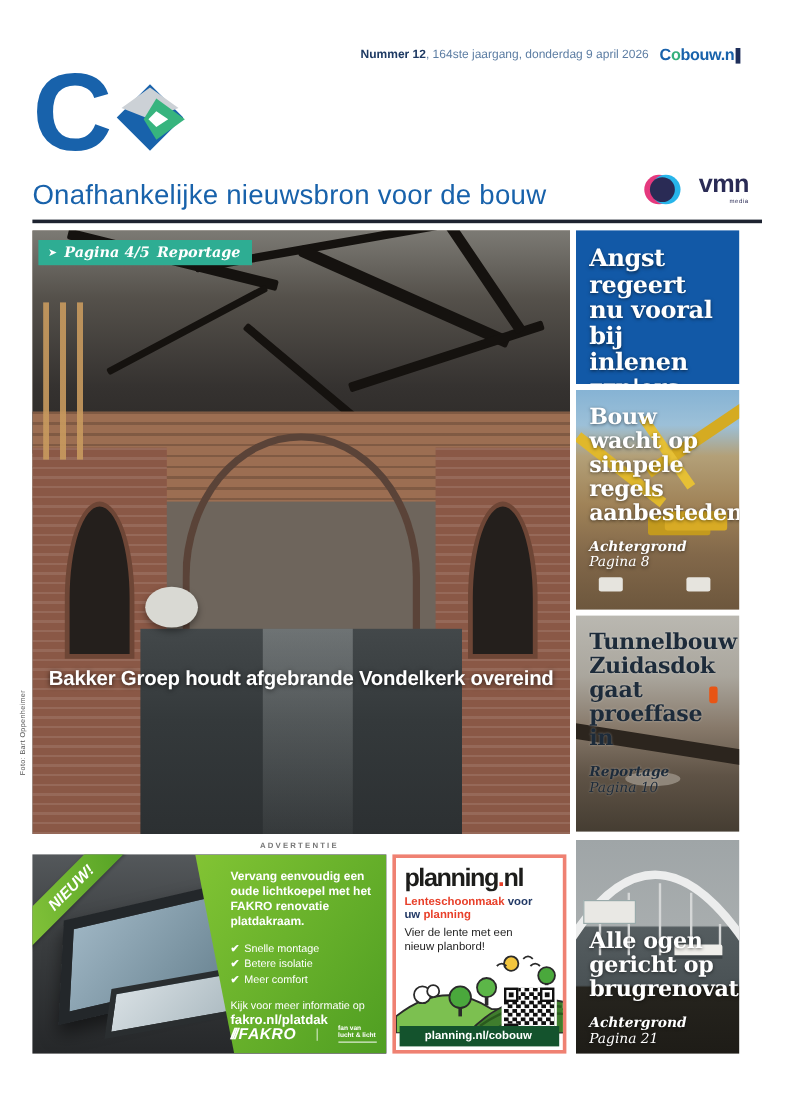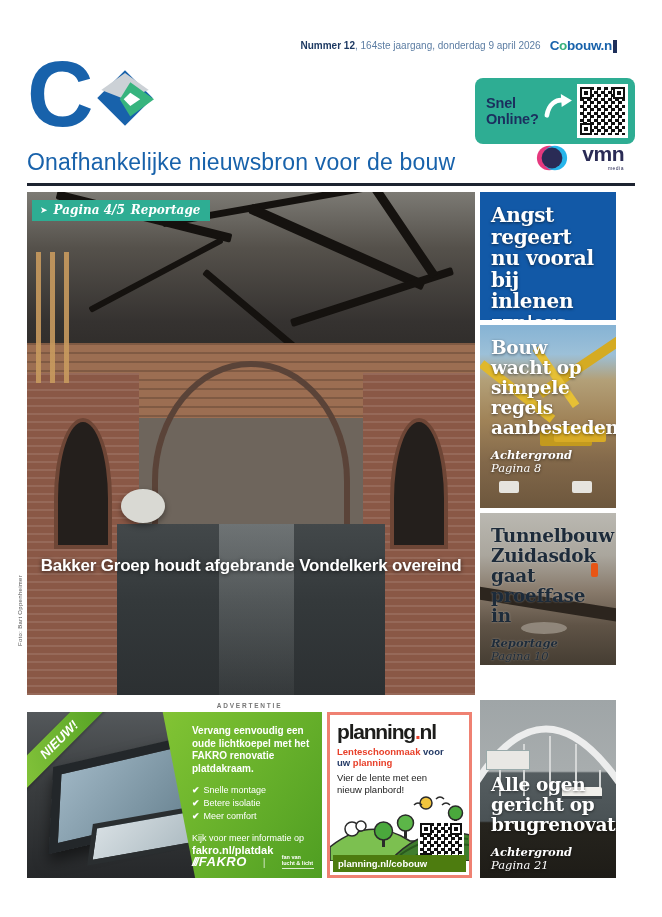--- a/index.html
+++ b/index.html
@@ -90,21 +90,21 @@
   .sb1 { top:192px; height:128px; background:#1259a7; }
   .sb1 .side-title { font-size:20px; line-height:21.5px; }
 
   .sb2 { top:325px; height:183px; background:linear-gradient(180deg,#86b3d4 0%,#9cc0d8 16%,#b3a078 30%,#a08358 52%,#82684a 75%,#6d573d 100%); }
   .sb2-arm1 { position:absolute; left:-8px; top:34%; width:90px; height:9px; background:#e0b82c; transform:rotate(38deg); }
   .sb2-arm2 { position:absolute; right:-12px; top:20%; width:96px; height:10px; background:#d5ab22; transform:rotate(-34deg); }
   .sb2-arm3 { position:absolute; left:30%; top:26%; width:70px; height:8px; background:#e6c035; transform:rotate(55deg); }
   .sb2-truck { position:absolute; right:10px; top:55%; width:52px; height:16px; background:#d8ab25; border-radius:2px; box-shadow:-14px 4px 0 #c39a1e; }
   .sb2-bin { position:absolute; bottom:8%; width:20px; height:12px; background:#e6e4de; border-radius:2px; }
 
-  .sb3 { top:513px; height:152px; background:linear-gradient(180deg,#bab8b1 0%,#aaa69d 28%,#87796a 52%,#5f5346 74%,#453d32 100%); }
+  .sb3 { top:513px; height:180px; background:linear-gradient(180deg,#bab8b1 0%,#aaa69d 28%,#87796a 52%,#5f5346 74%,#453d32 100%); }
   .sb3-log { position:absolute; left:-14px; top:56%; width:170px; height:13px; background:#2c251e; transform:rotate(9deg); border-radius:3px; }
   .sb3-worker { position:absolute; right:18px; top:33%; width:7px; height:14px; background:#e85515; border-radius:2px; }
   .sb3-pud { position:absolute; left:30%; top:72%; width:46px; height:12px; background:#9c9488; border-radius:50%; opacity:.8; }
 
   .sb4 { top:700px; height:178px; background:linear-gradient(180deg,#9fa5a7 0%,#a8adae 40%,#555d60 41%,#4a5255 68%,#26241e 69%,#1e1c17 100%); }
   .sb4-arch { position:absolute; left:0; top:0; width:100%; height:100%; }
   .sb4-truck { position:absolute; left:6px; top:28%; width:44px; height:20px; background:#e9e8e4; border:1px solid #9aa; }
   .sb4-ship { position:absolute; right:14px; top:49%; width:40px; height:9px; background:#f0efeb; border-radius:2px 2px 0 0; box-shadow:0 3px 0 #3c4346; }
   .sb4 .side-title { margin-top:62px; }
 
@@ -130,21 +130,21 @@
   .fk-tag2 { font-size:5.5px; font-weight:700; line-height:6px; border-bottom:1px solid rgba(255,255,255,.8); padding-bottom:2px; }
 
   .plan { position:absolute; left:327px; top:712px; width:145px; height:166px; background:#fff; border:3px solid #ef8172; overflow:hidden; }
   .pl-logo { margin:5px 0 0 7px; font-size:21px; font-weight:800; color:#1d1d1b; letter-spacing:-1.2px; }
   .pl-logo .dot { color:#e8402a; }
   .pl-sub { margin:2px 0 0 7px; font-size:9.5px; font-weight:800; line-height:11px; }
   .pl-sub .red { color:#e8402a; } .pl-sub .nv { color:#233a66; }
   .pl-body { margin:4px 0 0 7px; font-size:9.5px; line-height:12px; color:#222; width:100px; }
   .pl-art { position:absolute; left:0; right:0; bottom:14px; height:72px; }
   .qr-plan { position:absolute; right:5px; bottom:8px; width:46px; height:46px; border-width:2px; }
-  .pl-bar { position:absolute; left:3px; right:3px; bottom:3px; height:17px; background:#4d7c0f; color:#fff; font-weight:800; font-size:9.5px; line-height:17px; padding-left:5px; }
+  .pl-bar { position:absolute; left:3px; right:3px; bottom:3px; height:17px; background:#14532d; color:#fff; font-weight:800; font-size:9.5px; line-height:17px; padding-left:21px; }
 </style>
 </head>
 <body>
 
 <div class="page">
 
   <div class="issue-row">
     <span class="issue-text"><b>Nummer 12</b><span>, 164ste jaargang, donderdag 9 april 2026</span></span>
     <span class="site-badge">
         <span>C</span>
@@ -157,32 +157,20 @@
   <div class="logo-row">
     <span class="logo-txt">C</span>
     <svg class="logo-cube" viewBox="0 0 100 100">
       <polygon fill="#1862ab" points="50,8 92,50 50,92 8,50"></polygon>
       <polygon fill="#ccd1d6" points="14,38 50,12 86,38 50,52"></polygon>
       <polygon fill="#37b47e" points="58,26 94,52 58,78 42,52"></polygon>
       <polygon fill="#ffffff" points="58,42 73,52 58,62 48,52"></polygon>
     </svg>
   </div>
 
-  <div class="snel-box">
-    <span class="snel-txt"><span>Snel</span><br><span>Online?</span></span>
-    <svg class="snel-arrow" viewBox="0 0 32 28">
-      <path d="M4,24 C6,12 14,6 23,8" fill="none" stroke="#fff" stroke-width="5" stroke-linecap="round"></path>
-      <polygon points="19,1 31,8 20,15" fill="#fff"></polygon>
-    </svg>
-    <span class="qr qr-snel">
-        <span class="fp tl"></span>
-        <span class="fp tr"></span>
-        <span class="fp bl"></span>
-      </span>
-  </div>
 
   <div class="tagline">Onafhankelijke nieuwsbron voor de bouw</div>
 
   <div class="vmn">
     <svg width="34" height="34" viewBox="0 0 36 34">
       <circle cx="15" cy="17" r="13" fill="#e5397e"></circle>
       <circle cx="21" cy="17" r="13" fill="#27b5ea"></circle>
       <circle cx="18" cy="17" r="11" fill="#2a2b55"></circle>
     </svg>
     <span>

